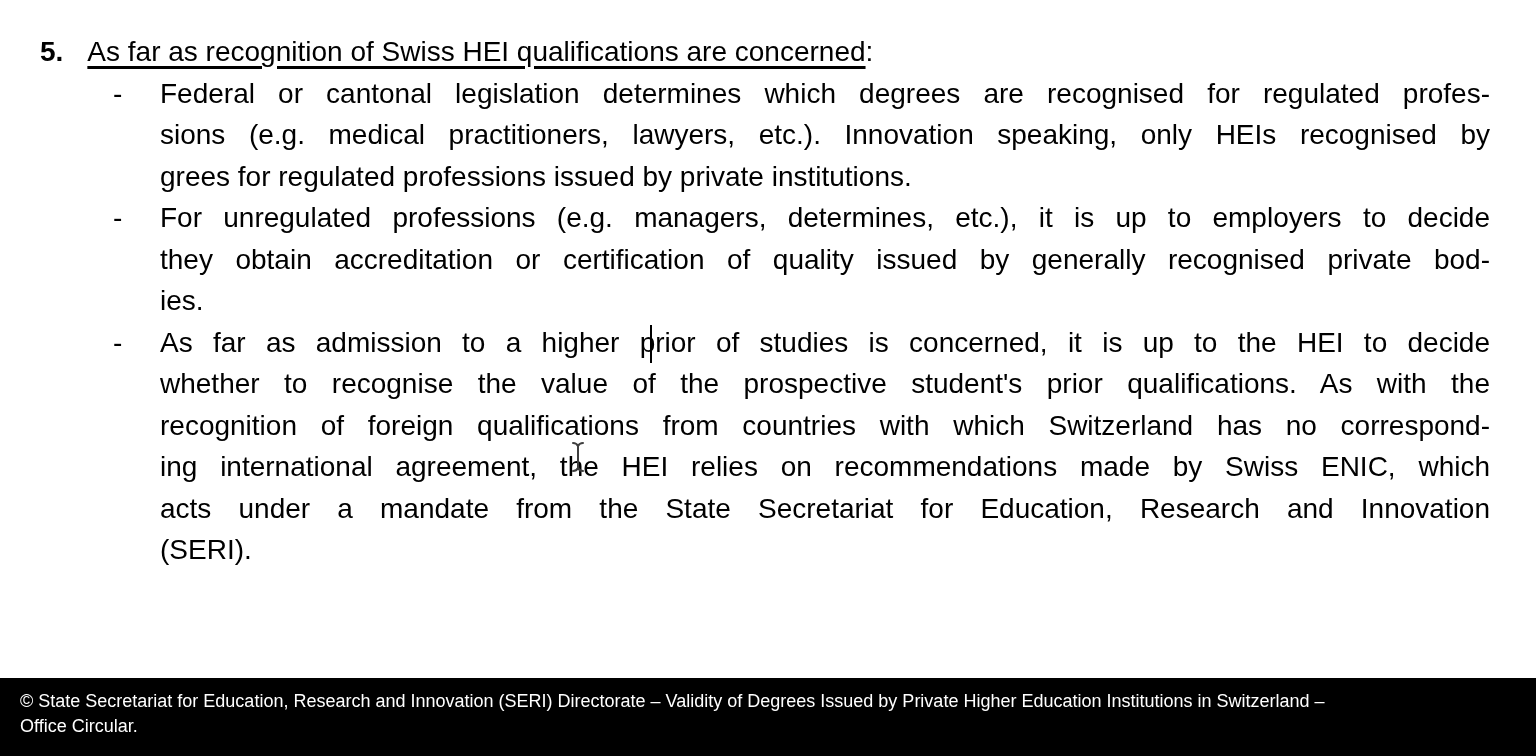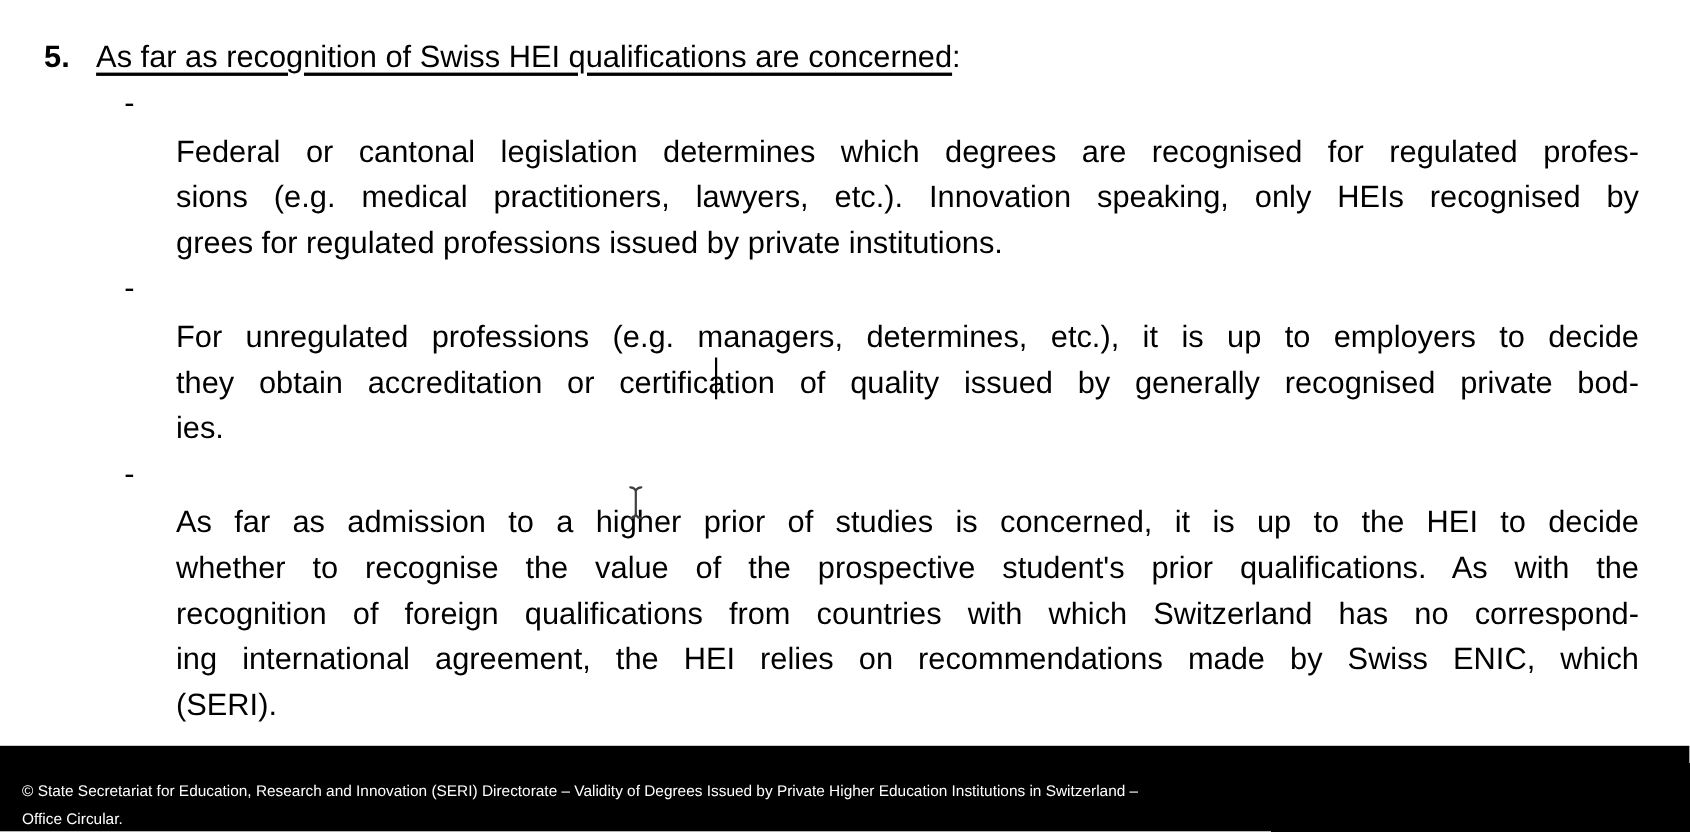--- a/index.html
+++ b/index.html
@@ -40,21 +40,20 @@
   .bullet {
     display: flex;
     padding-left: 73px;
   }
   .marker {
     flex: 0 0 47px;
   }
   .lines {
     flex: 0 0 1330px;
     width: 1330px;
-    margin-top: 44px;
   }
   .jl {
     text-align: justify;
     text-align-last: justify;
   }
   .jl-last {
     text-align: justify;
     text-align-last: left;
   }
   .caret {
@@ -74,22 +73,22 @@
   }
   .footer {
     position: absolute;
     left: 0;
     bottom: 0;
     width: 1536px;
     height: 78px;
     background: #000000;
     color: #ffffff;
     box-sizing: border-box;
-    padding: 29px 20px 0 20px;
-    font-size: 14px;
+    padding: 11px 20px 0 20px;
+    font-size: 18px;
     line-height: 24.5px;
   }
 </style>
 </head>
 <body>
 
 <div class="content">
 
   <div class="heading">
     <span class="num">5.</span><span class="u">As far as recognition of Swiss HEI qualifications are concerned</span><span>:</span>
@@ -113,20 +112,21 @@
     </div>
   </div>
 
   <div class="bullet">
     <div class="marker">-</div>
     <div class="lines">
       <div class="jl">As far as admission to a higher prior of studies is concerned, it is up to the HEI to decide</div>
       <div class="jl">whether to recognise the value of the prospective student's prior qualifications. As with the</div>
       <div class="jl">recognition of foreign qualifications from countries with which Switzerland has no correspond-</div>
       <div class="jl">ing international agreement, the HEI relies on recommendations made by Swiss ENIC, which</div>
+      <div class="jl">acts under a mandate from the State Secretariat for Education, Research and Innovation</div>
       <div class="jl-last">(SERI).</div>
     </div>
   </div>
 
 </div>
 
 <div class="caret"></div>
 
 <svg class="ibeam" viewBox="0 0 14 32" xmlns="http://www.w3.org/2000/svg">
   <path d="M2 2 C5 2 6 3 7 5 C8 3 9 2 12 2" stroke="#3f3f3f" fill="none" stroke-width="2" stroke-linecap="round"></path>

